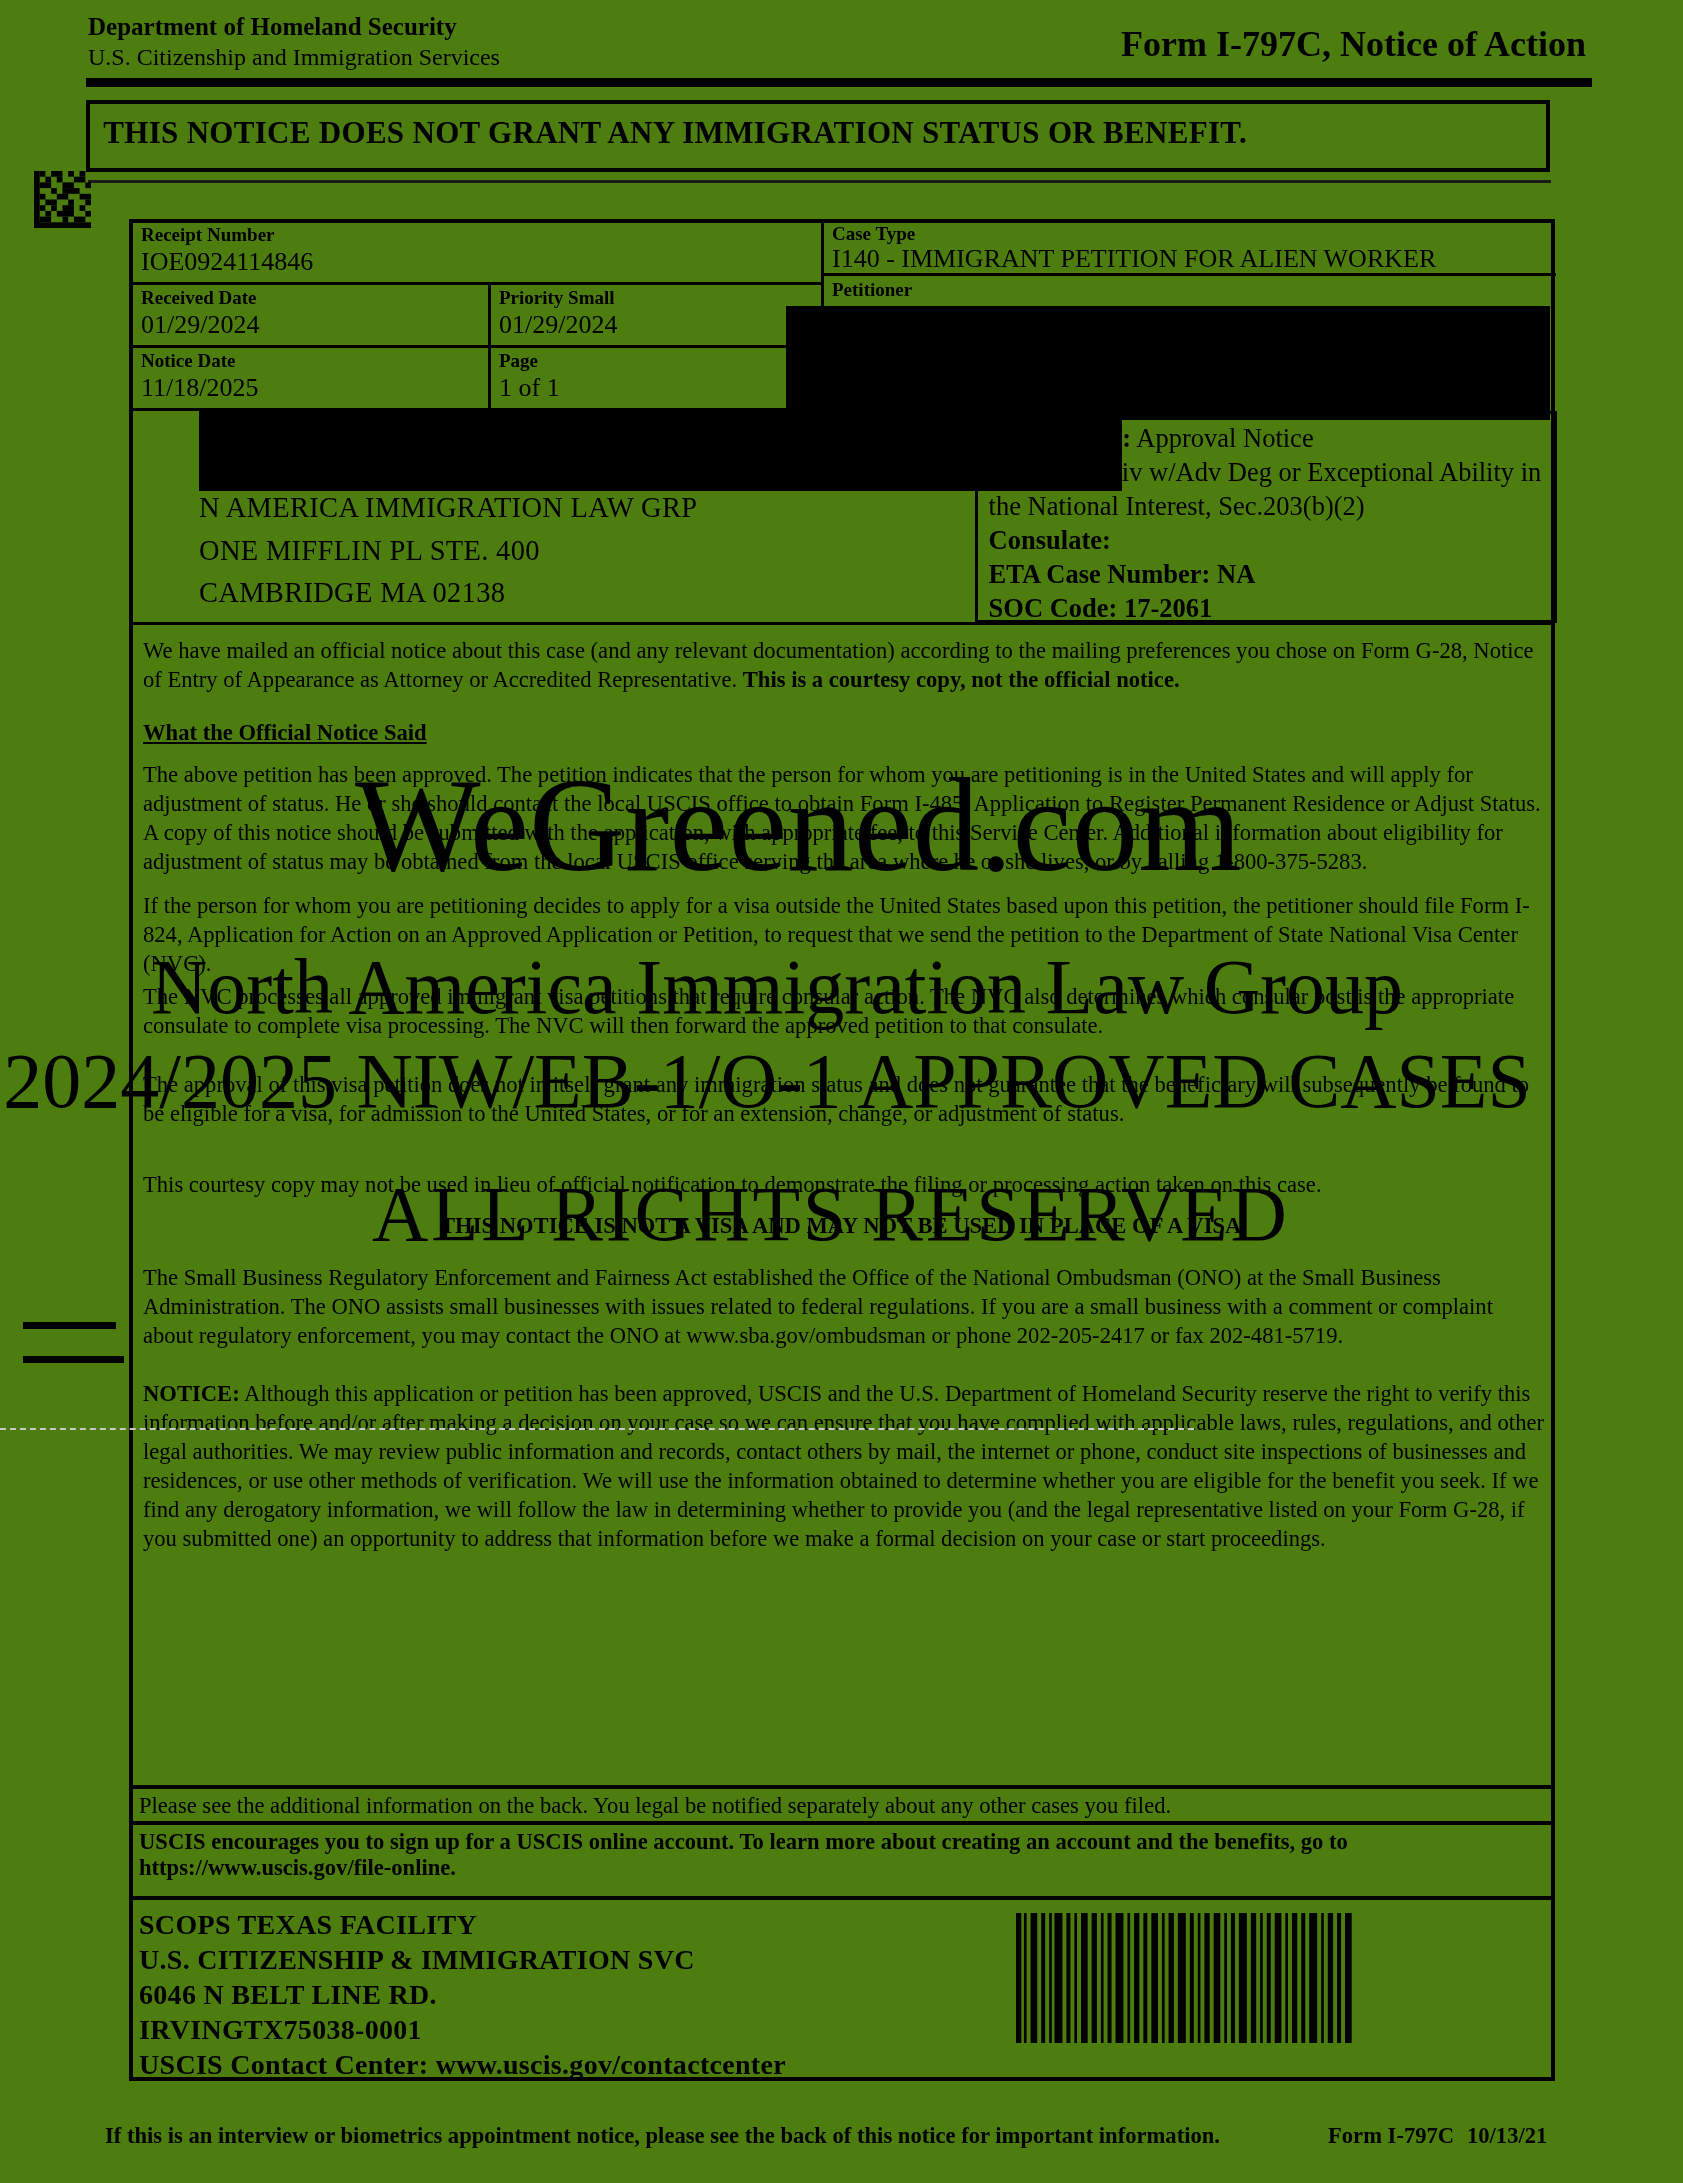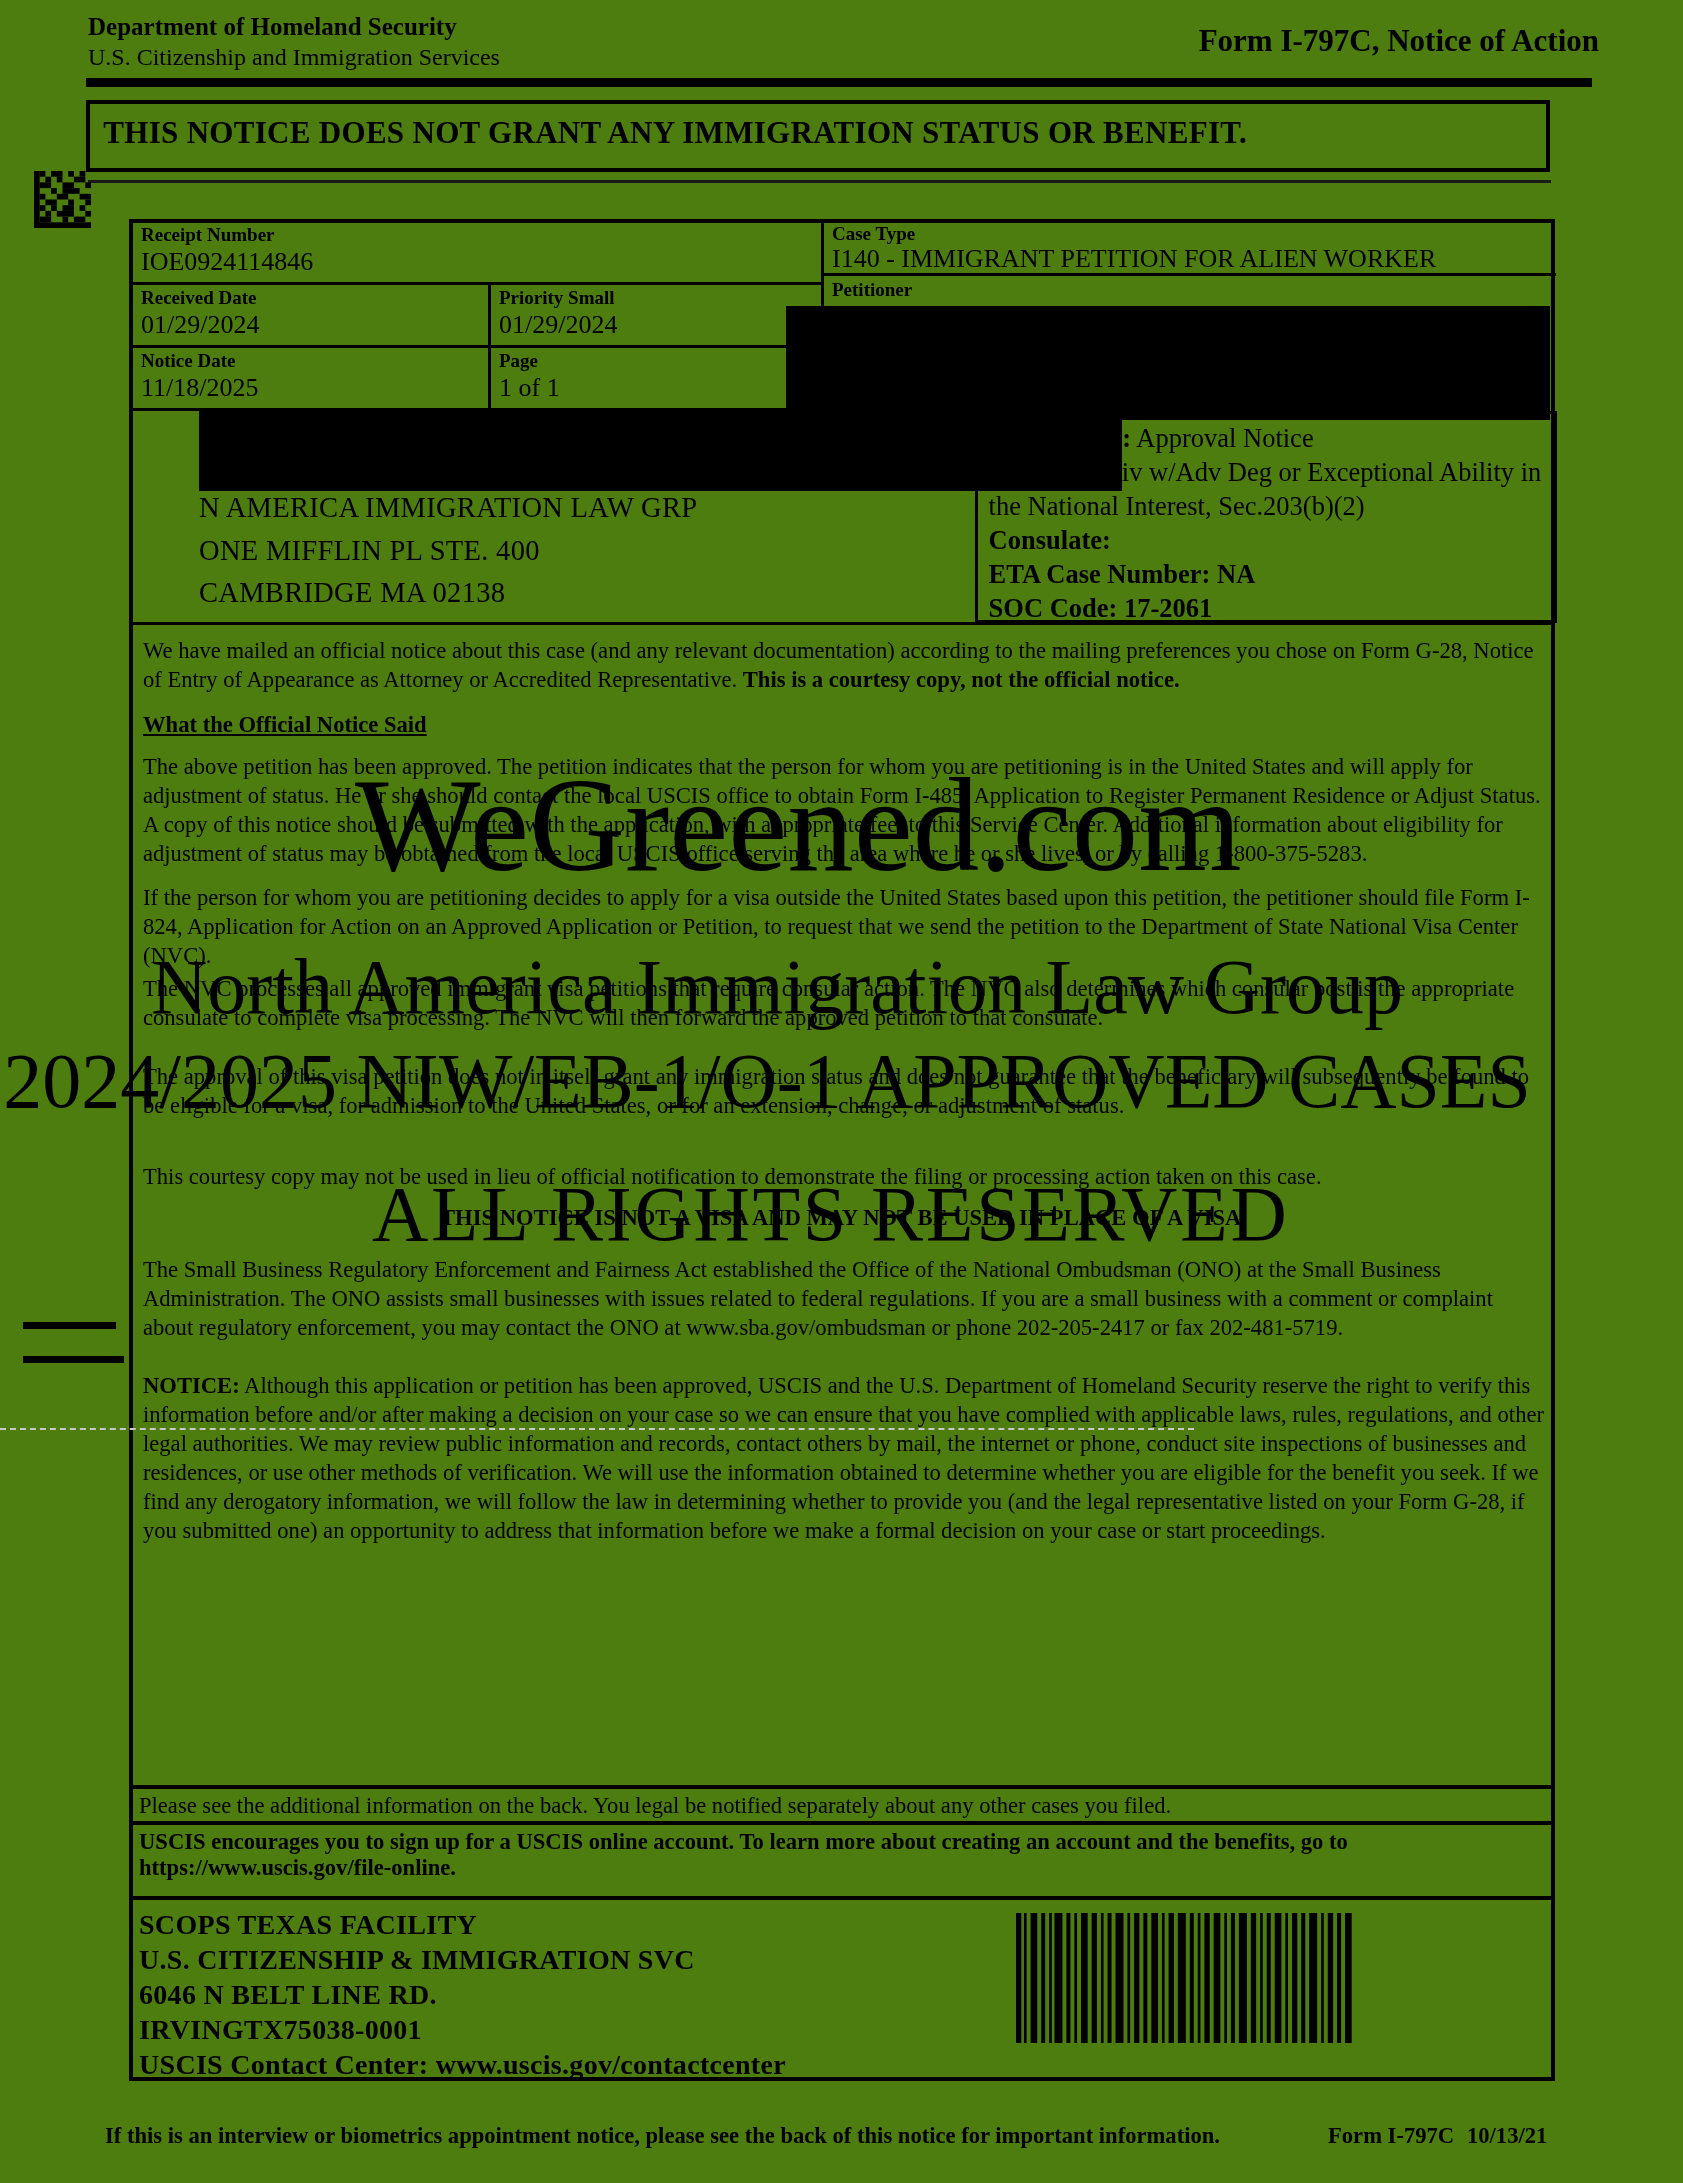--- a/index.html
+++ b/index.html
@@ -3,21 +3,21 @@
 <meta charset="utf-8">
 <style>
   html,body{margin:0;padding:0;background:#888;}
   .page{position:relative;width:1684px;height:2183px;background:#4d7c0f;
         font-family:"Liberation Serif", serif;color:#000;overflow:hidden;}
   .abs{position:absolute;}
   .hline,.vline{position:absolute;background:#000;}
   
   .agency1{left:88px;top:13.3px;font-size:25px;font-weight:bold;}
   .agency2{left:88px;top:44px;font-size:24px;}
-  .formtitle{right:85px;top:22.6px;font-size:31px;font-weight:bold;}
+  .formtitle{right:98px;top:22.6px;font-size:36px;font-weight:bold;}
   
   .banner{left:86px;top:100px;width:1464px;height:72px;border:4px solid #000;
           box-sizing:border-box;font-size:31px;font-weight:bold;
           padding:11.3px 0 0 13.3px;letter-spacing:0.3px;}
   
   .lbl{font-size:19px;font-weight:bold;}
   .val{font-size:26px;}
   
   .redact{position:absolute;background:#000;}
   
@@ -129,21 +129,21 @@
   <div class="abs nbox">
     <div><b>Notice Type:</b> <span>Approval Notice</span></div>
     <div><b>Section:</b> <span>Indiv w/Adv Deg or Exceptional Ability in the National Interest, Sec.203(b)(2)</span></div>
     <div><b>Consulate:</b></div>
     <div><b>ETA Case Number:</b> <b>NA</b></div>
     <div><b>SOC Code:</b> <b>17-2061</b></div>
   </div>
 
   <div class="abs bodytext">
     <p><span>We have mailed an official notice about this case (and any relevant documentation) according to the mailing preferences you chose on Form G-28, Notice of Entry of Appearance as Attorney or Accredited Representative.</span> <b>This is a courtesy copy, not the official notice.</b></p>
-    <p class="uheading" style="margin-top:16px;">What the Official Notice Said</p>
+    <p class="uheading" style="margin-top:24px;">What the Official Notice Said</p>
     <p style="margin-top:13.3px;">The above petition has been approved. The petition indicates that the person for whom you are petitioning is in the United States and will apply for adjustment of status. He or she should contact the local USCIS office to obtain Form I-485, Application to Register Permanent Residence or Adjust Status. A copy of this notice should be submitted with the application, with appropriate fee, to this Service Center. Additional information about eligibility for adjustment of status may be obtained from the local USCIS office serving the area where he or she lives, or by calling 1-800-375-5283.</p>
     <p style="margin-top:14.6px;">If the person for whom you are petitioning decides to apply for a visa outside the United States based upon this petition, the petitioner should file Form I-824, Application for Action on an Approved Application or Petition, to request that we send the petition to the Department of State National Visa Center (NVC).</p>
     <p style="margin-top:4px;">The NVC processes all approved immigrant visa petitions that require consular action. The NVC also determines which consular post is the appropriate consulate to complete visa processing. The NVC will then forward the approved petition to that consulate.</p>
     <p style="margin-top:30.5px;">The approval of this visa petition does not in itself grant any immigration status and does not guarantee that the beneficiary will subsequently be found to be eligible for a visa, for admission to the United States, or for an extension, change, or adjustment of status.</p>
     <p style="margin-top:42px;">This courtesy copy may not be used in lieu of official notification to demonstrate the filing or processing action taken on this case.</p>
     <p class="center-bold" style="margin-top:12px;">THIS NOTICE IS NOT A VISA AND MAY NOT BE USED IN PLACE OF A VISA.</p>
     <p style="margin-top:22.6px;">The Small Business Regulatory Enforcement and Fairness Act established the Office of the National Ombudsman (ONO) at the Small Business Administration. The ONO assists small businesses with issues related to federal regulations. If you are a small business with a comment or complaint about regulatory enforcement, you may contact the ONO at www.sba.gov/ombudsman or phone 202-205-2417 or fax 202-481-5719.</p>
     <p style="margin-top:29px;"><b>NOTICE:</b> <span>Although this application or petition has been approved, USCIS and the U.S. Department of Homeland Security reserve the right to verify this information before and/or after making a decision on your case so we can ensure that you have complied with applicable laws, rules, regulations, and other legal authorities. We may review public information and records, contact others by mail, the internet or phone, conduct site inspections of businesses and residences, or use other methods of verification. We will use the information obtained to determine whether you are eligible for the benefit you seek. If we find any derogatory information, we will follow the law in determining whether to provide you (and the legal representative listed on your Form G-28, if you submitted one) an opportunity to address that information before we make a formal decision on your case or start proceedings.</span></p>
   </div>
 

